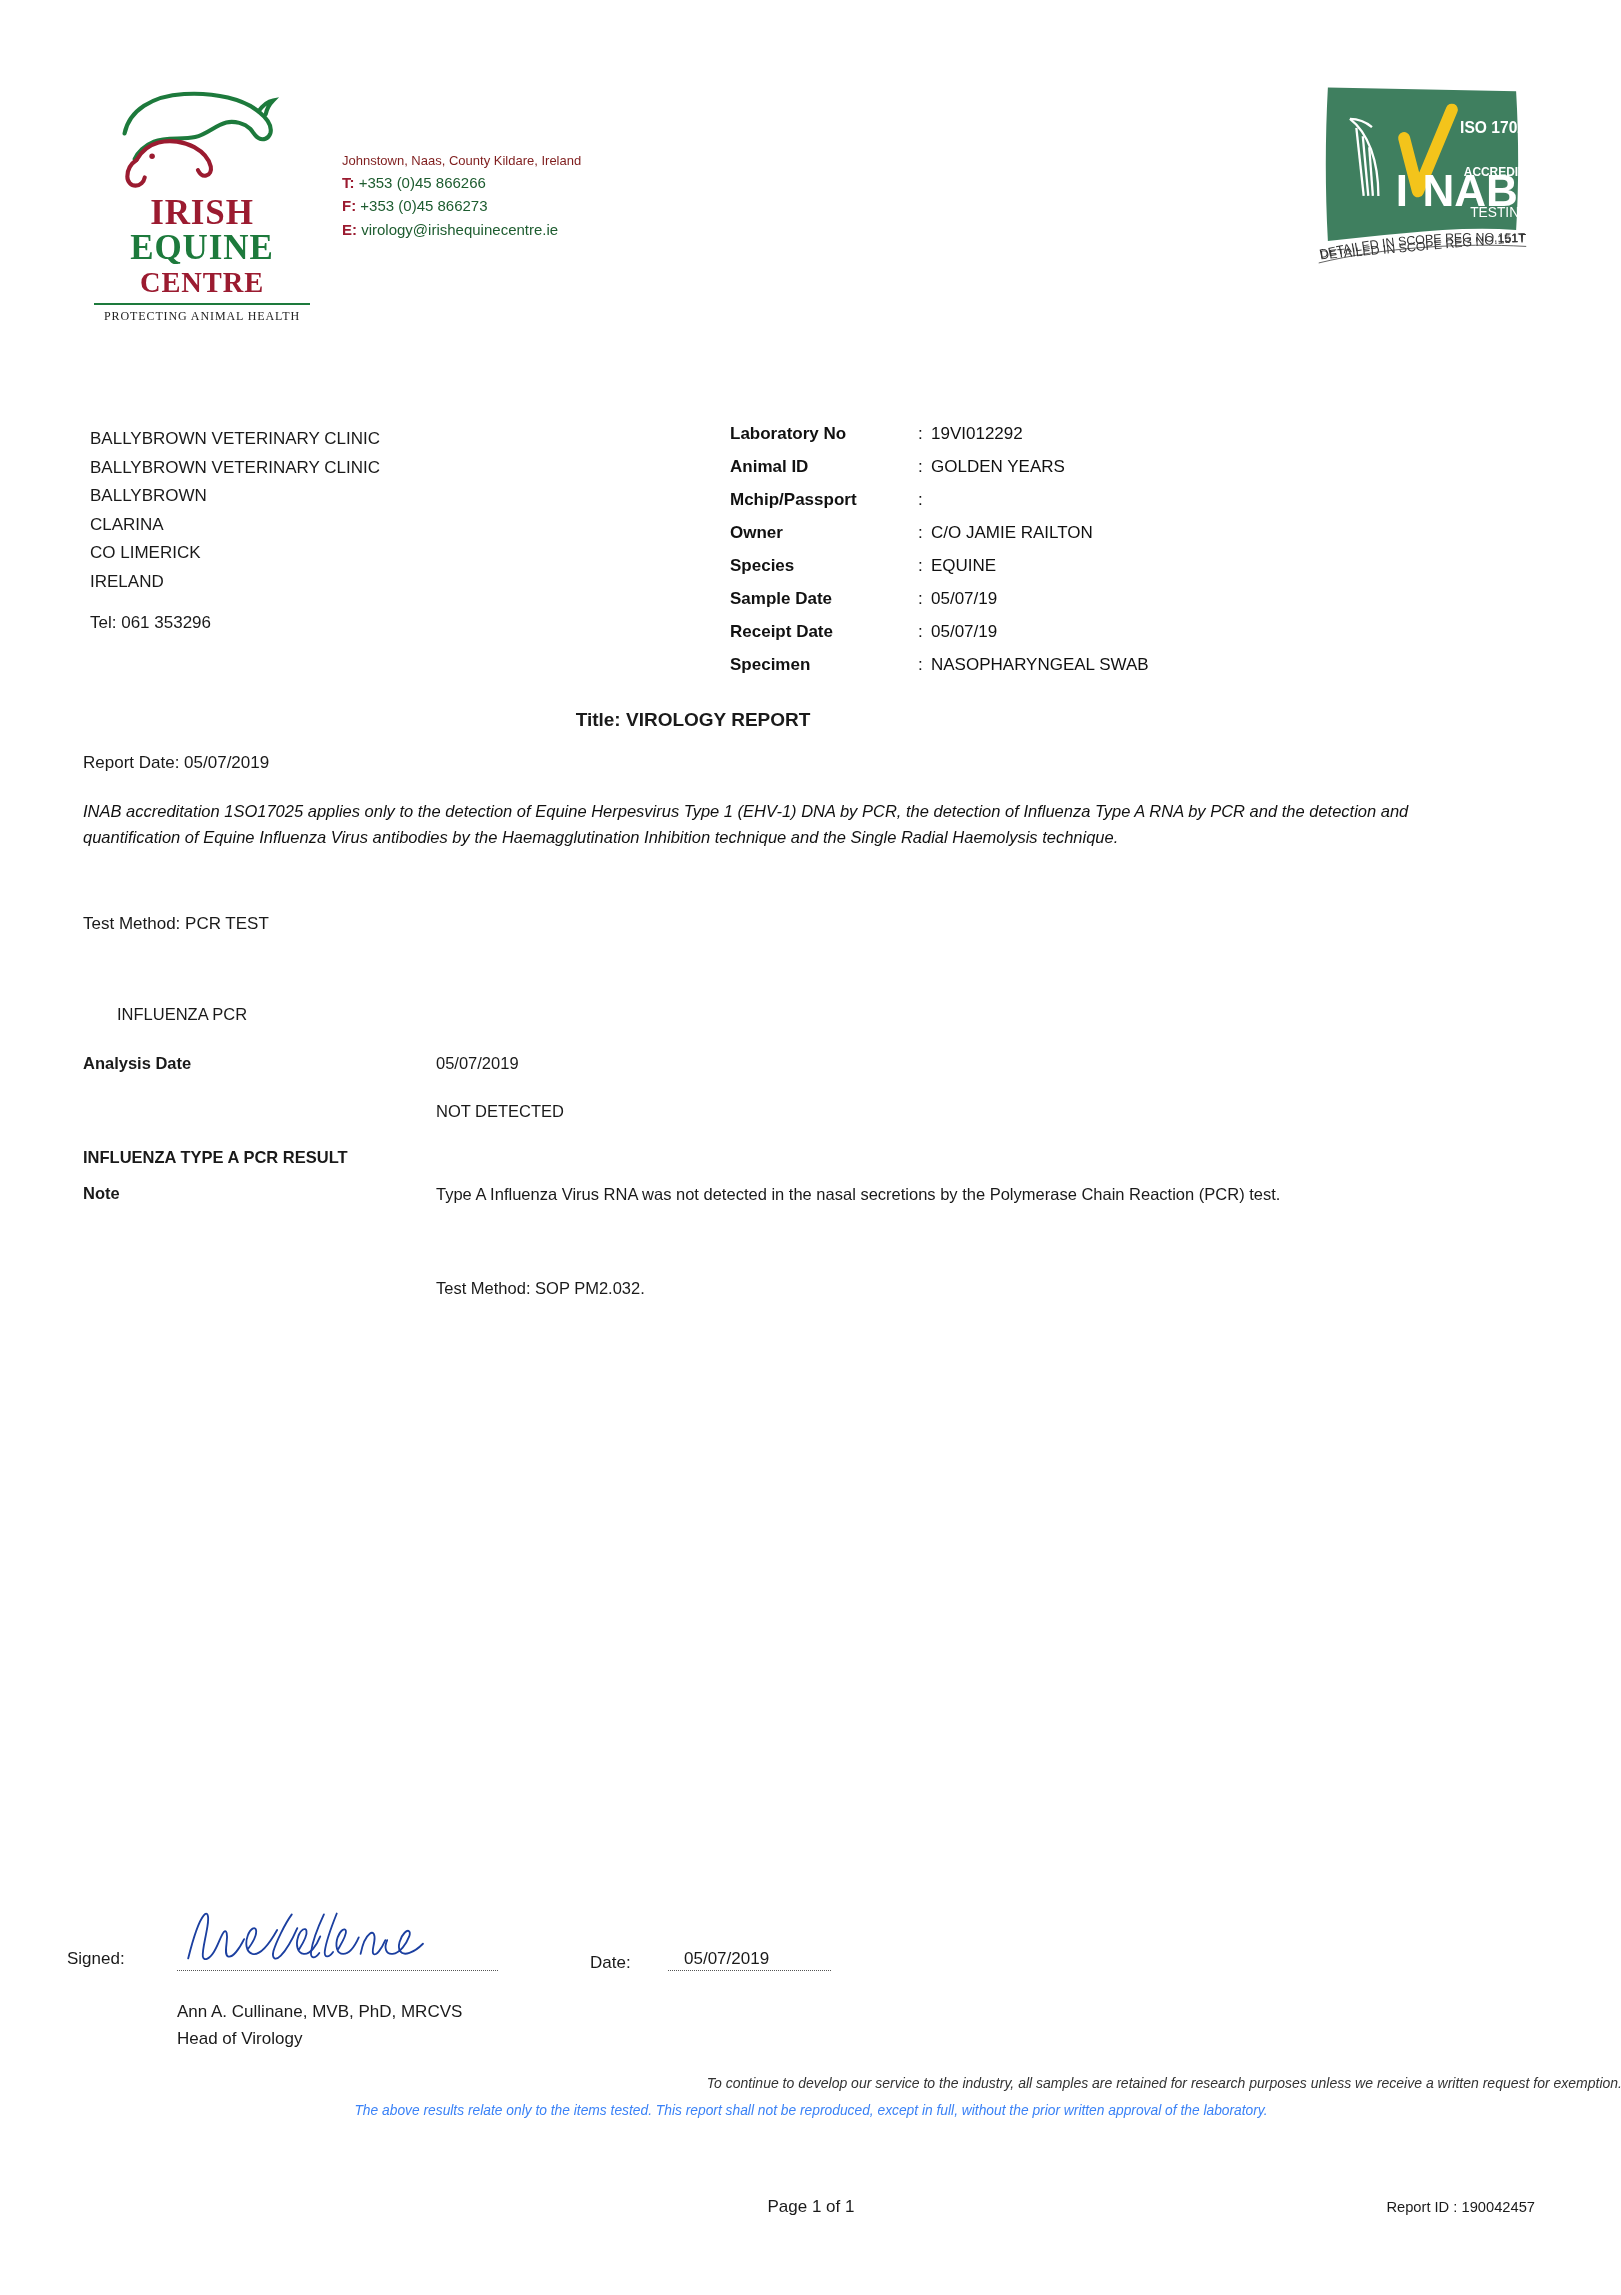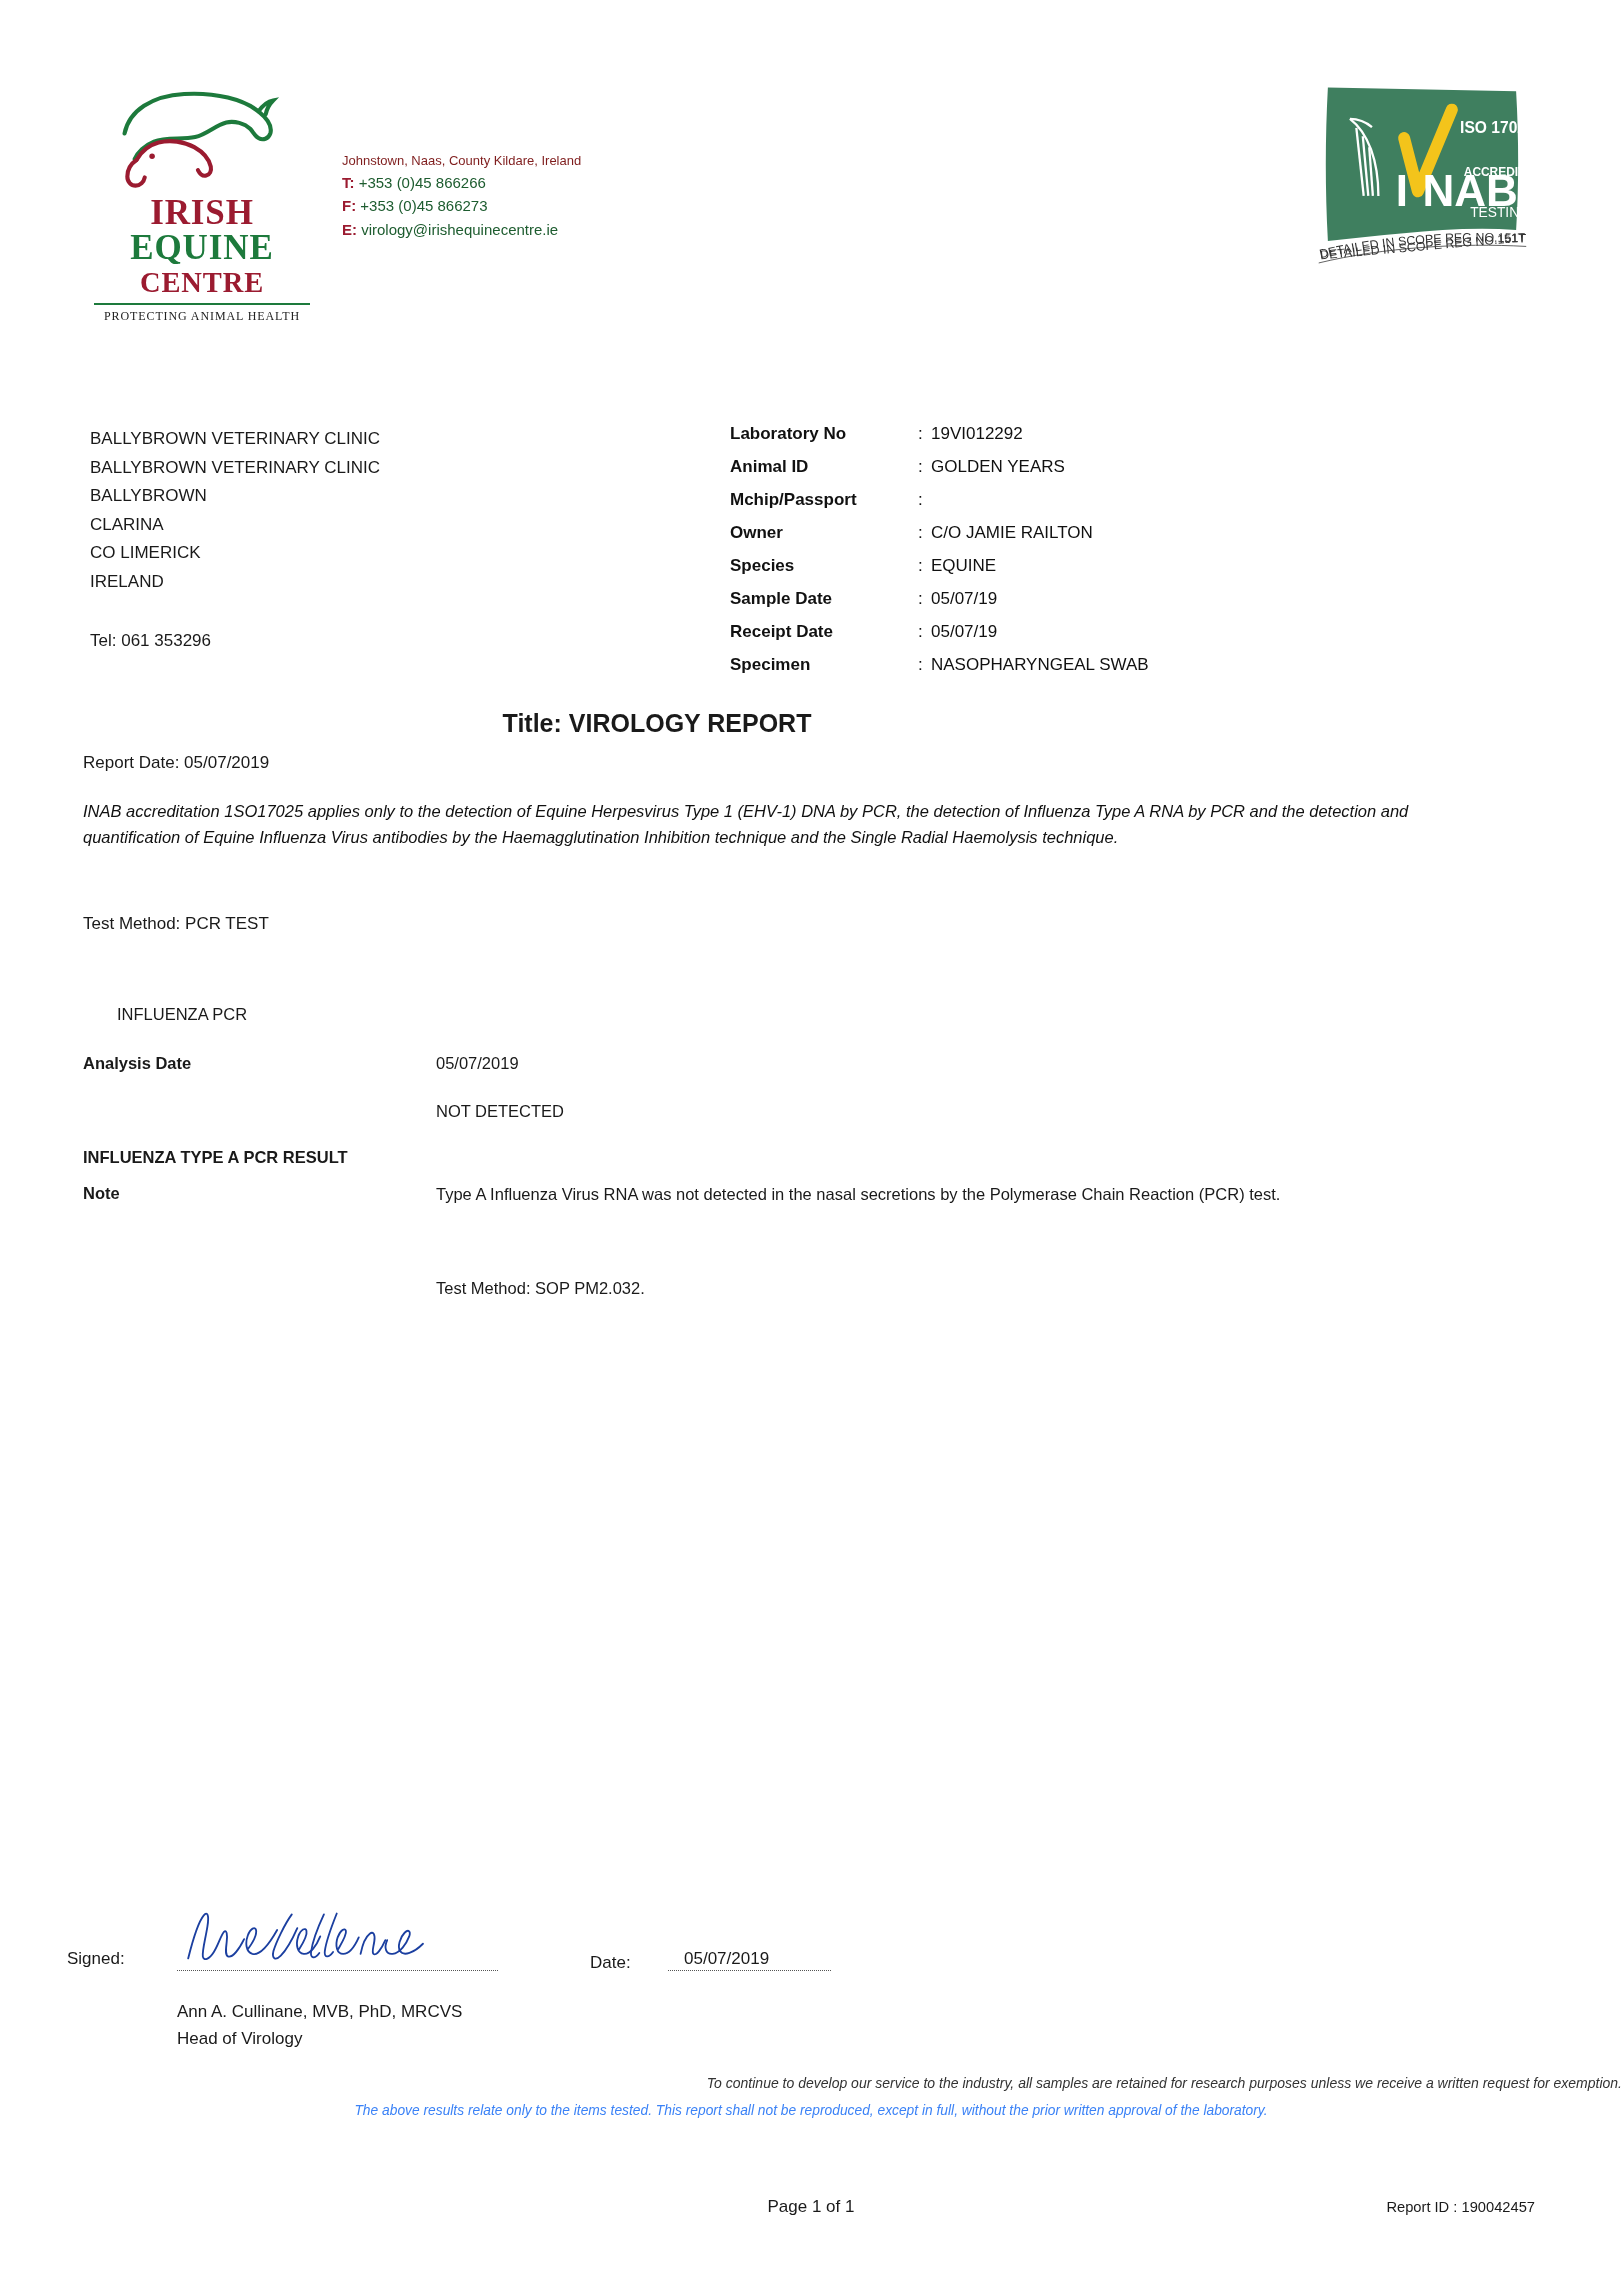--- a/index.html
+++ b/index.html
@@ -115,21 +115,21 @@
   
   .address {
     position: absolute;
     left: 90px;
     top: 425px;
     font-size: 17px;
     line-height: 1.68;
     color: #1a1a1a;
   }
   .address .tel {
-    margin-top: 31px;
+    margin-top: 13px;
   }
 
   .details {
     position: absolute;
     left: 730px;
     top: 425px;
     font-size: 17px;
     line-height: 1.0;
   }
   .details-row {
@@ -151,22 +151,23 @@
     white-space: nowrap;
   }
 
   
   .doc-title {
     position: absolute;
     top: 709px;
     left: 0;
     width: 1314px;
     text-align: center;
-    font-size: 25px;
-    font-weight: bold;
+    font-size: 19px;
+    font-weight: bold;
+    padding-left: 36px;
   }
   .report-date {
     position: absolute;
     left: 83px;
     top: 753px;
     font-size: 17px;
   }
   .accreditation {
     position: absolute;
     left: 83px;

